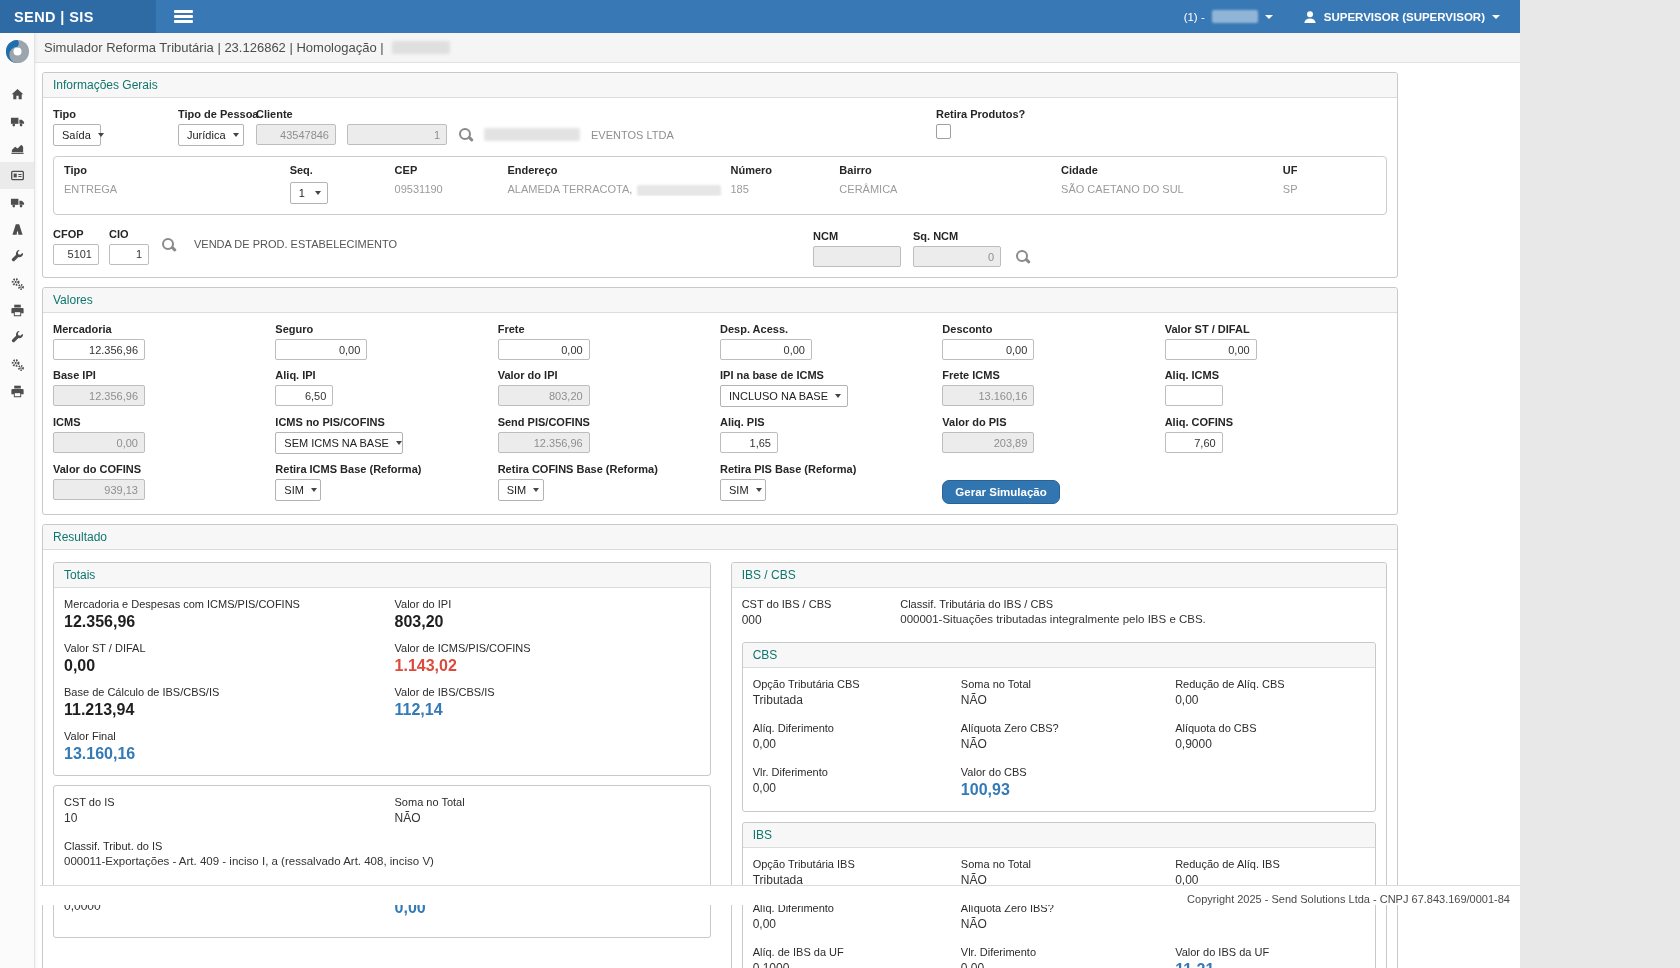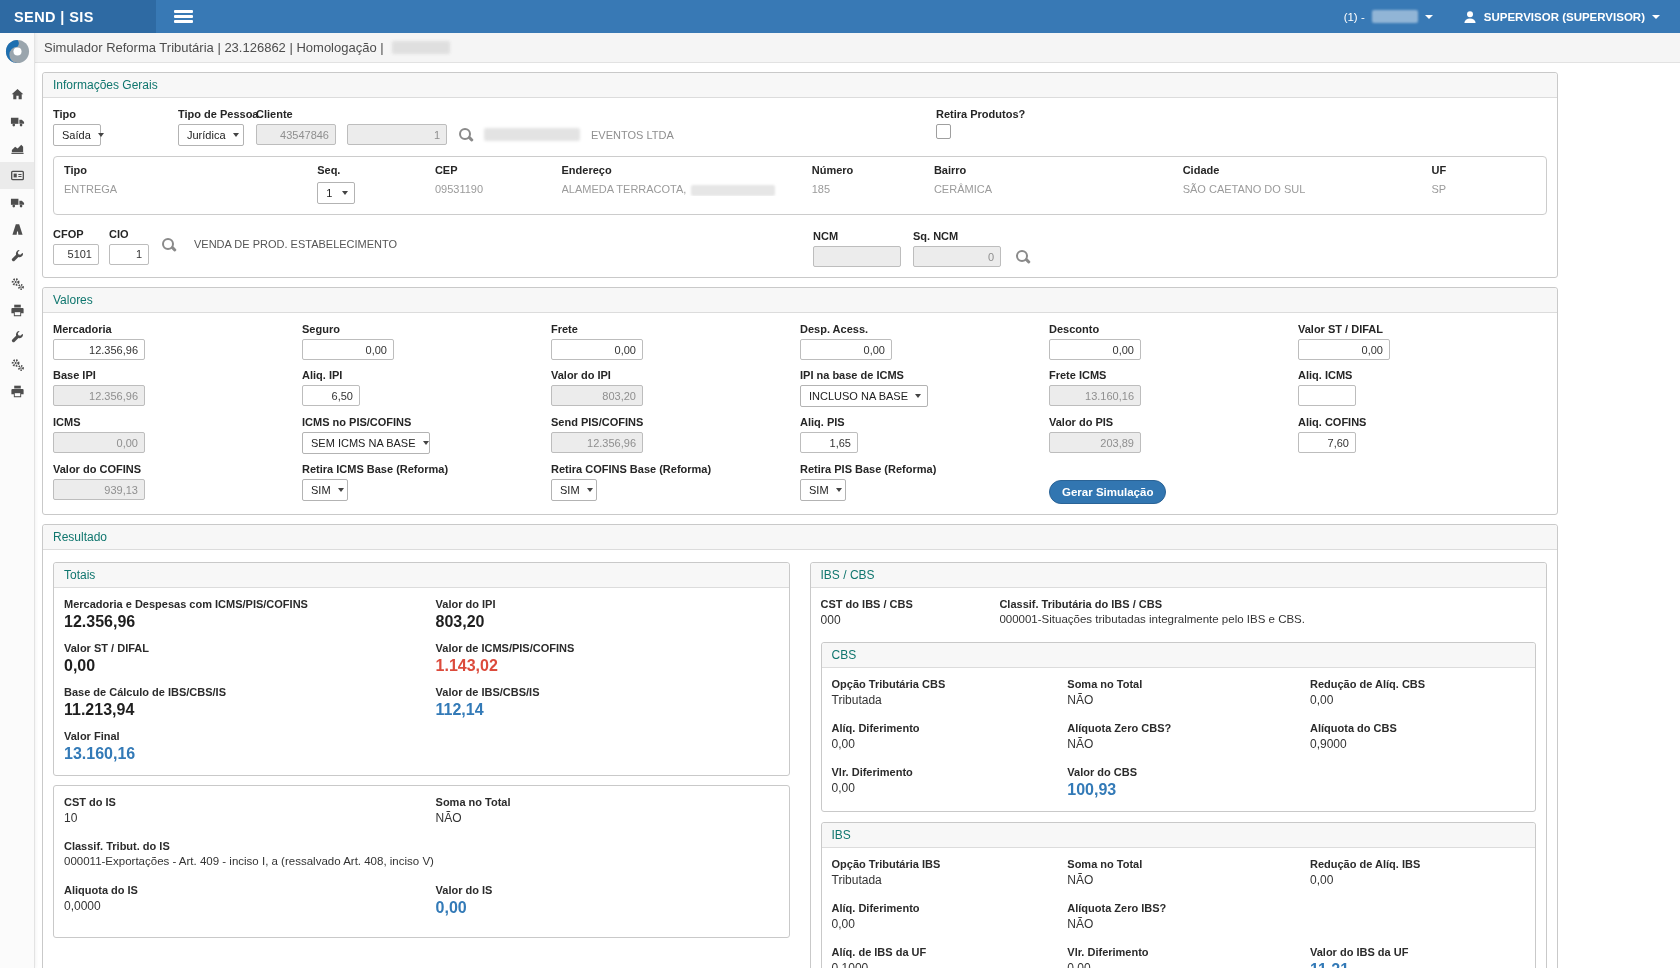--- a/index.html
+++ b/index.html
@@ -1,16 +1,16 @@
 <!DOCTYPE html>
 <html><head>
 <meta charset="utf-8">
 <style>
   html,body{margin:0;padding:0;background:#e8e8e8;font-family:"Liberation Sans",sans-serif;}
-  .screen{position:relative;width:1680px;height:968px;background:#fff;overflow:hidden;}
+  .screen{position:relative;width:1520px;height:968px;background:#fff;overflow:hidden;}
 
   
   .navbar{position:absolute;top:0;left:0;right:0;height:33px;background:#3879b5;display:flex;align-items:center;z-index:5;}
   .brand{width:156px;height:33px;background:#2e6aa3;color:#fff;font-weight:bold;font-size:14.5px;letter-spacing:.4px;display:flex;align-items:center;padding-left:14px;box-sizing:border-box;}
   .nav-toggle{margin-left:14px;cursor:pointer;padding:4px;}
   .hamb{width:19px;height:13px;display:flex;flex-direction:column;justify-content:space-between;}
   .hamb span{height:3px;background:#fff;border-radius:1px;}
   .nav-right{margin-left:auto;display:flex;align-items:center;gap:30px;padding-right:20px;color:#fff;font-size:11.5px;}
   .nav-item{display:flex;align-items:center;gap:7px;cursor:pointer;}
   .car-w{width:0;height:0;border-left:4px solid transparent;border-right:4px solid transparent;border-top:4.5px solid #fff;}
@@ -64,28 +64,28 @@
   .cfoprow .fg{margin-right:10px;}
   .w46{width:46px;} .w40{width:40px;} .w88{width:88px;}
   .desc{font-size:11px;color:#555;margin:0 0 5px 18px;white-space:nowrap;}
   .ncm-group{position:absolute;left:760px;bottom:0;display:flex;align-items:flex-end;}
   .ncm-group .fg{margin-right:12px;}
   .mb3{margin-bottom:3px;margin-left:2px;}
 
   
   .grid6{display:grid;grid-template-columns:repeat(6,1fr);row-gap:9px;}
   .w122{width:128px;} .w46s{width:46px;}
-  .btn-primary{background:#3276b1;border:1px solid #2a6396;color:#fff;font-size:11.5px;font-weight:bold;border-radius:12px;padding:5px 12px;cursor:pointer;font-family:inherit;margin-top:17px;}
+  .btn-primary{background:#3276b1;border:1px solid #2a6396;color:#fff;font-size:11.5px;font-weight:bold;border-radius:7px;padding:5px 12px;cursor:pointer;font-family:inherit;margin-top:17px;}
 
   
   .res-flex{display:flex;gap:20px;align-items:flex-start;}
   .res-left{width:49.3%;flex:none;}
   .res-right{flex:1;}
   .rcell{margin-bottom:11px;min-height:33px;}
-  .rlbl{font-size:11px;font-weight:bold;color:#2b2b2b;margin-bottom:3px;white-space:nowrap;}
+  .rlbl{font-size:11px;font-weight:normal;color:#2b2b2b;margin-bottom:3px;white-space:nowrap;}
   .rbig{font-size:16px;font-weight:bold;color:#1f1f1f;}
   .rbig.blue{color:#337ab7;} .rbig.red{color:#dc4b3c;}
   .rval{font-size:12px;color:#333;}
   .grid2{display:grid;grid-template-columns:52% 48%;}
   .grid3{display:grid;grid-template-columns:34% 35% 31%;}
   .span2{grid-column:1 / -1;}
   .subpanel{margin-top:2px;}
   .mt8{margin-top:8px;}
 
   .footer{position:absolute;left:6px;right:0;top:852px;border-top:1px solid #ddd;text-align:right;font-size:11px;color:#4a4a4a;padding:7px 10px 0 0;background:#fff;}
@@ -528,15 +528,18 @@
 
               </div>
             </div>
           </div>
 
         </div>
       </div>
 
     </div>
 
+    <div class="footer">
+      <span>Copyright 2025 - Send Solutions Ltda - CNPJ 67.843.169/0001-84</span>
+    </div>
   </div>
 
 </div>
 
 </body></html>

